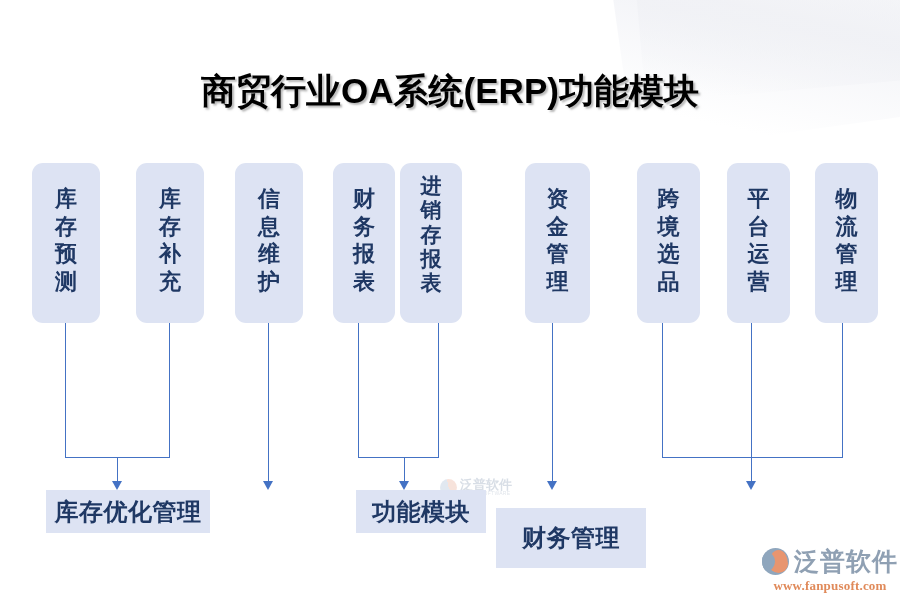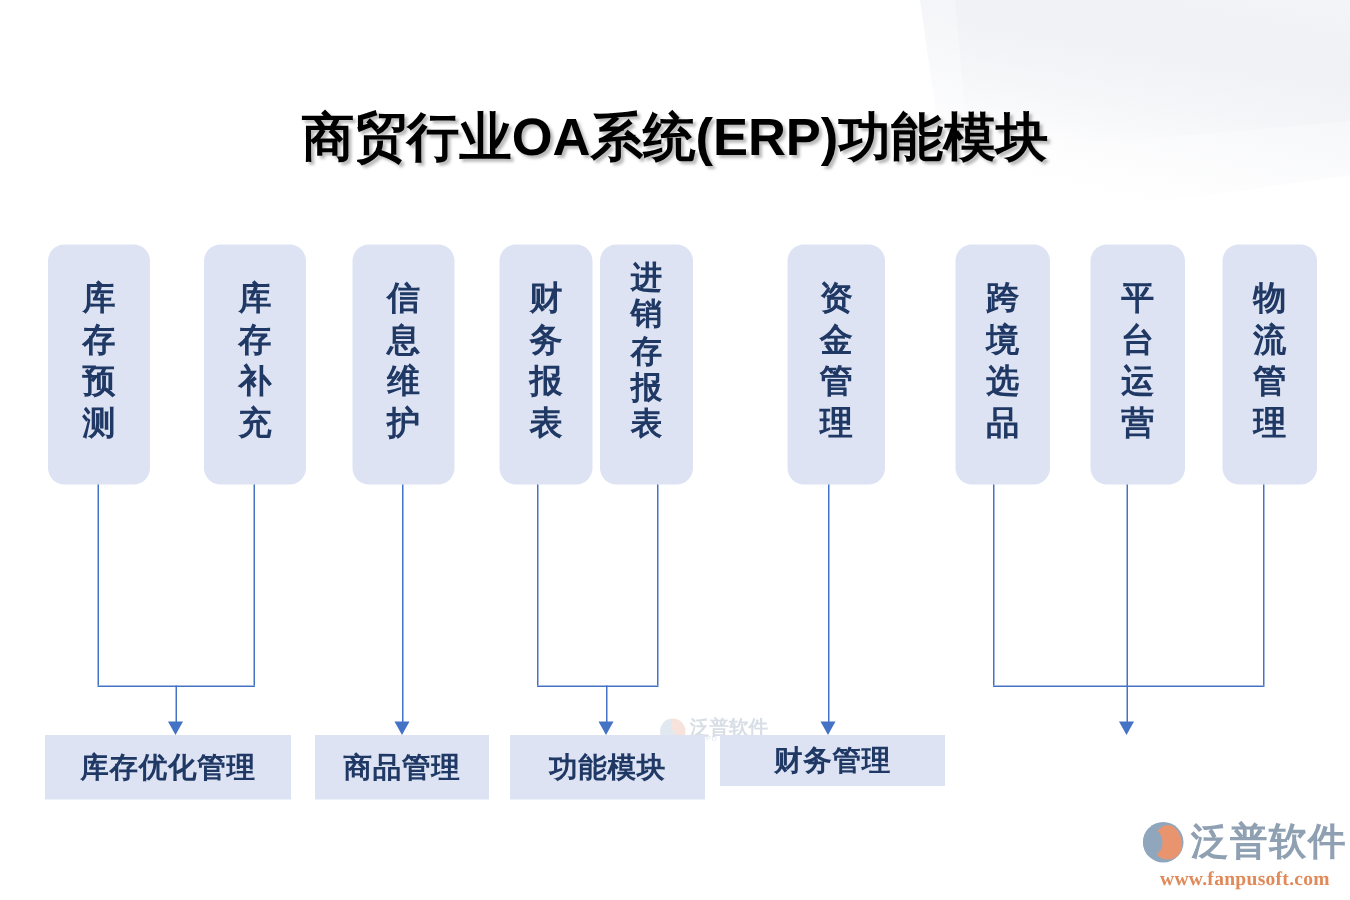--- a/index.html
+++ b/index.html
@@ -106,25 +106,26 @@
   }
 
   
   .bbox {
     position: absolute;
     background: #dde3f3;
     display: flex;
     align-items: center;
     justify-content: center;
     box-sizing: border-box;
-    font-size: 19px;
+    font-size: 24px;
     font-weight: bold;
     color: #1f3864;
     white-space: nowrap;
     letter-spacing: 0.5px;
+    margin-left: 16px;
   }
 
   
   .watermark {
     position: absolute;
     left: 440px;
     top: 478px;
     display: flex;
     align-items: center;
     gap: 3px;
@@ -318,23 +319,22 @@
 
   <div class="watermark">
     <div class="wm-mark"></div>
     <div class="wm-text">
       <div class="wm-cn">泛普软件</div>
       <div class="wm-en">FANPU SOFTWARE</div>
     </div>
   </div>
 
   <div class="bbox" style="left:30px;  top:490px; width:164px; height:43px;">库存优化管理</div>
-  <div class="bbox" style="left:210px; top:490px; width:116px; height:43px;">商品管理</div>
   <div class="bbox" style="left:340px; top:490px; width:130px; height:43px;">功能模块</div>
-  <div class="bbox" style="left:480px; top:490px; width:150px; height:34px;">财务管理</div>
+  <div class="bbox" style="left:480px; top:508px; width:150px; height:60px;">财务管理</div>
 
   <div class="logo">
     <div class="logo-row">
       <div class="logo-mark"></div>
       <div class="logo-cn">泛普软件</div>
     </div>
     <div class="logo-url">www.fanpusoft.com</div>
   </div>
 
 </div>

